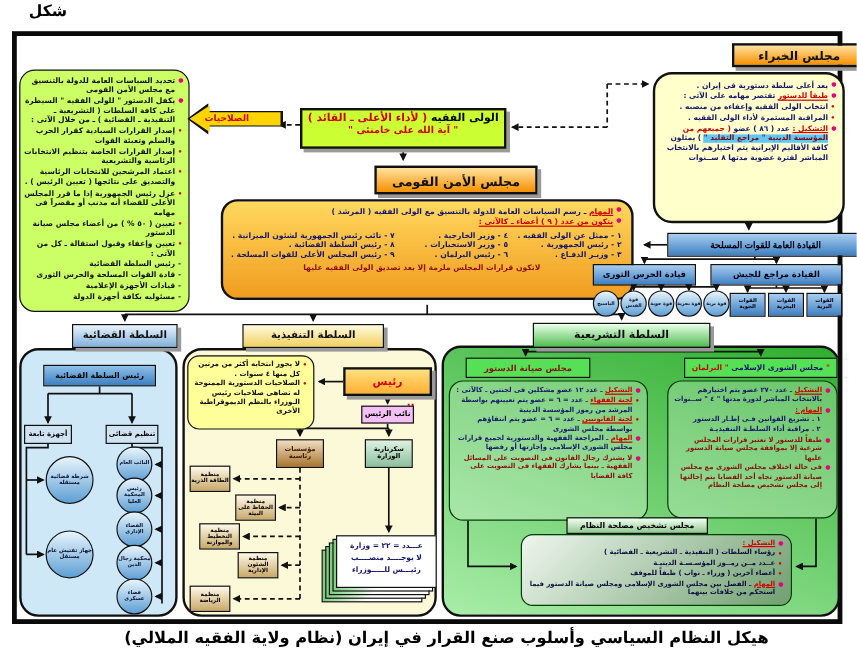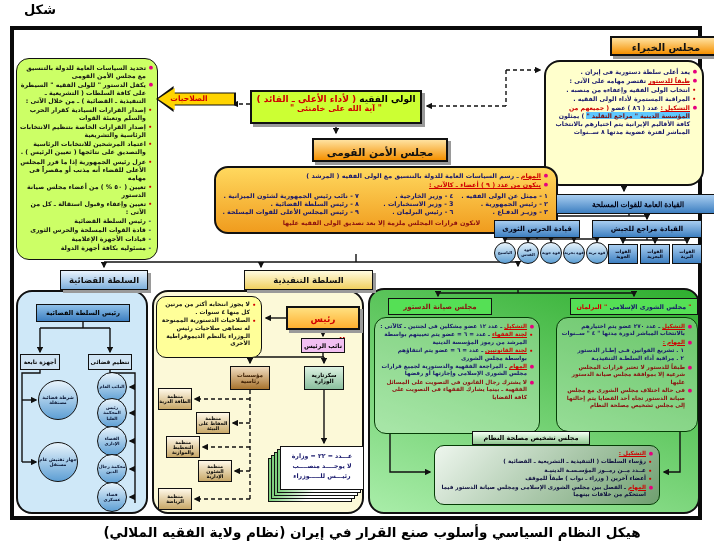--- a/index.html
+++ b/index.html
@@ -164,36 +164,36 @@
     <div class="li2">انتخاب الولى الفقيه وإعفاءه من منصبه .</div>
     <div class="li2">المراقبة المستمرة لأداء الولى الفقيه .</div>
     <div class="li1">
       <span class="kw">التشكيل :</span><span> عدد ( ٨٦ ) عضو </span><span class="red">( جميعهم من </span><span class="hl">المؤسسة الدينية " مراجع التقليد "</span><span> ) يمثلون كافة الأقاليم الإيرانية يتم اختيارهم بالانتخاب المباشر لفترة عضوية مدتها ٨ ســنوات</span>
     </div>
   </div>
 
   <div class="abs ctr title-or shadow" style="left:288px;top:138px;width:136px;height:24px;z-index:10;font-size:10.5px;line-height:24px;">
     <span>مجلس الأمن القومى</span>
   </div>
-  <div class="abs box rtl" style="left:184px;top:166px;width:344px;height:68px;background:linear-gradient(180deg,#ffd85e,#f09c1e);border-radius:14px;border-width:2px;padding:3px 8px 2px 6px;font-size:6.4px;font-weight:bold;color:#16166b;line-height:1.3;margin-left:30px;">
+  <div class="abs box rtl" style="left:184px;top:166px;width:344px;height:84px;background:linear-gradient(180deg,#ffd85e,#f09c1e);border-radius:14px;border-width:2px;padding:3px 8px 2px 6px;font-size:6.4px;font-weight:bold;color:#16166b;line-height:1.3;">
     <div class="li1">
       <span class="kw">المهام</span><span> ـ رسم السياسات العامة للدولة بالتنسيق مع الولى الفقيه ( المرشد )</span>
     </div>
     <div class="li1">
       <span class="kw">يتكون من عدد ( ٩ ) أعضاء ـ كالآتى :</span>
     </div>
     <div style="display:flex;direction:rtl;margin-top:2px;">
       <div style="width:29%;">
         <div>١ - ممثل عن الولى الفقيه .</div>
         <div>٢ - رئيس الجمهورية .</div>
         <div>٣ - وزيـر الدفـاع .</div>
       </div>
       <div style="width:29%;">
         <div>٤ - وزير الخارجية .</div>
-        <div>3 - وزير الاستخبارات .</div>
+        <div>٥ - وزير الاستخبارات .</div>
         <div>٦ - رئيس البرلمان .</div>
       </div>
       <div style="width:42%;">
         <div>٧ - نائب رئيس الجمهورية لشئون الميزانية .</div>
         <div>٨ - رئيس السلطة القضائية .</div>
         <div>٩ - رئيس المجلس الأعلى للقوات المسلحة .</div>
       </div>
     </div>
     <div class="li1 maroon ctr" style="margin-top:2px;">لاتكون قرارات المجلس ملزمة إلا بعد تصديق الولى الفقيه عليها</div>
   </div>
@@ -261,21 +261,21 @@
       <span>قضاء عسكرى</span>
     </div>
   <div class="circ" style="left:38px;top:380px;width:40px;height:40px;font-size:4.6px;">
       <span>شرطة قضائية مستقلة</span>
     </div>
   <div class="circ" style="left:38px;top:442px;width:40px;height:40px;font-size:4.6px;">
       <span>جهاز تفتيش عام مستقل</span>
     </div>
 
   <div class="abs container" style="left:152px;top:290px;width:212px;height:224px;background:#fcf9d8;"></div>
-  <div class="abs ctr title-ye shadow" style="left:202px;top:270px;width:129px;height:20px;z-index:10;font-size:8.5px;line-height:19px;margin-left:42px;">
+  <div class="abs ctr title-ye shadow" style="left:202px;top:270px;width:118px;height:20px;z-index:10;font-size:8.5px;line-height:19px;">
     <span>السلطة التنفيذية</span>
   </div>
   <div class="abs box rtl" style="left:156px;top:296px;width:106px;height:62px;background:#ffff99;border-radius:10px;padding:3px 4px 1px 2px;font-size:5.9px;font-weight:bold;line-height:1.3;color:#111;">
     <div class="li2">لا يجوز انتخابه أكثر من مرتين كل منها ٤ سنوات .</div>
     <div class="li2">الصلاحيات الدستورية الممنوحة له تضاهى صلاحيات رئيس الـوزراء بالنظم الديموقراطية الأخرى</div>
   </div>
   <div class="abs ctr box shadow" style="left:286px;top:306px;width:74px;height:24px;background:linear-gradient(180deg,#ffe080,#ffb030);border-width:2px;font-size:9px;font-weight:bold;line-height:22px;color:#d10000;">
     <span>رئيس الجمهورية</span>
   </div>
   <div class="abs ctr box" style="left:301px;top:338px;width:44px;height:15px;background:#f2c0f2;font-size:6.3px;font-weight:bold;line-height:14px;">
@@ -309,20 +309,23 @@
     <div class="card" style="left:274px;top:452px;z-index:8;"></div>
     <div class="card" style="left:277px;top:449px;z-index:9;"></div>
     <div class="card rtl ctr" style="left:280px;top:446px;z-index:10;background:#ffffff;padding-top:4px;font-size:6.2px;font-weight:bold;color:#16166b;line-height:1.6;">
       <div>عـــدد = ٢٢ = وزارة</div>
       <div>لا يوجــــد منصــــب</div>
       <div>رئيـــس للـــــوزراء</div>
     </div>
   </div>
 
   <div class="abs container" style="left:368px;top:288px;width:332px;height:226px;background:linear-gradient(200deg,#2fae2f,#a9eda9);"></div>
+  <div class="abs ctr title-gr shadow" style="left:444px;top:269px;width:148px;height:21px;z-index:10;font-size:9px;line-height:20px;">
+    <span>السلطة التشريعية</span>
+  </div>
 
   <div class="abs ctr box" style="left:388px;top:298px;width:104px;height:17px;z-index:10;background:#55e055;font-size:7px;font-weight:bold;line-height:16px;color:#8b0f0f;">
     <span>مجلس صيانة الدستور</span>
   </div>
   <div class="abs rtl" style="left:374px;top:317px;width:166px;height:117px;z-index:9;background:rgba(255,255,255,0.25);border:1.5px solid #063c06;border-radius:12px;padding:4px 5px 2px 3px;font-size:5.7px;font-weight:bold;line-height:1.3;color:#16166b;box-sizing:border-box;">
     <div class="li1">
       <span class="kw">التشكيل</span><span> ـ عدد ١٢ عضو مشكلين فى لجنتين ـ كالآتى :</span>
     </div>
     <div class="li2">
       <span class="kw">لجنة الفقهاء</span><span> ـ عدد = ٦ = عضو يتم تعيينهم بواسطة المرشد من رموز المؤسسة الدينية</span>

